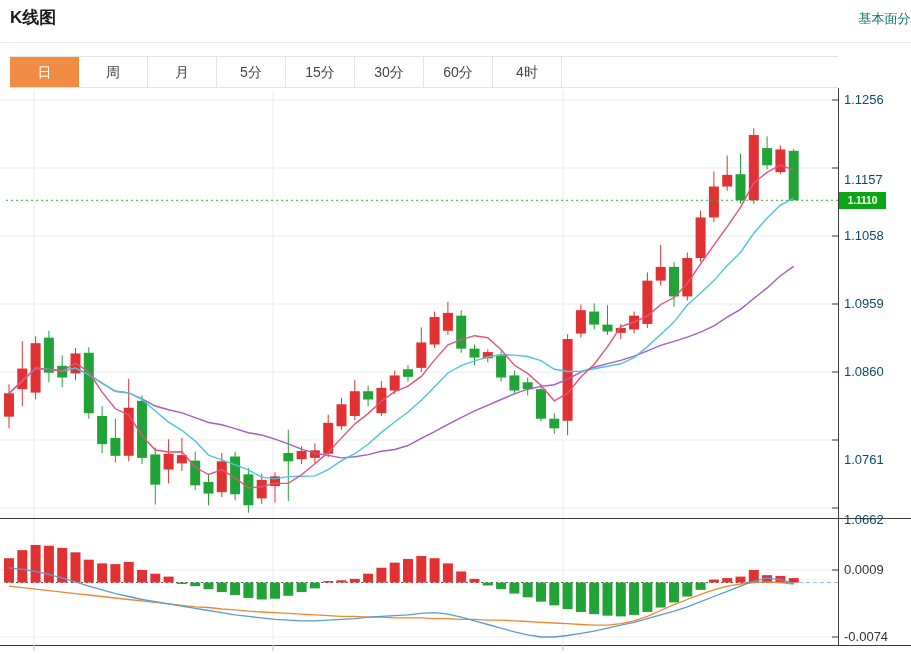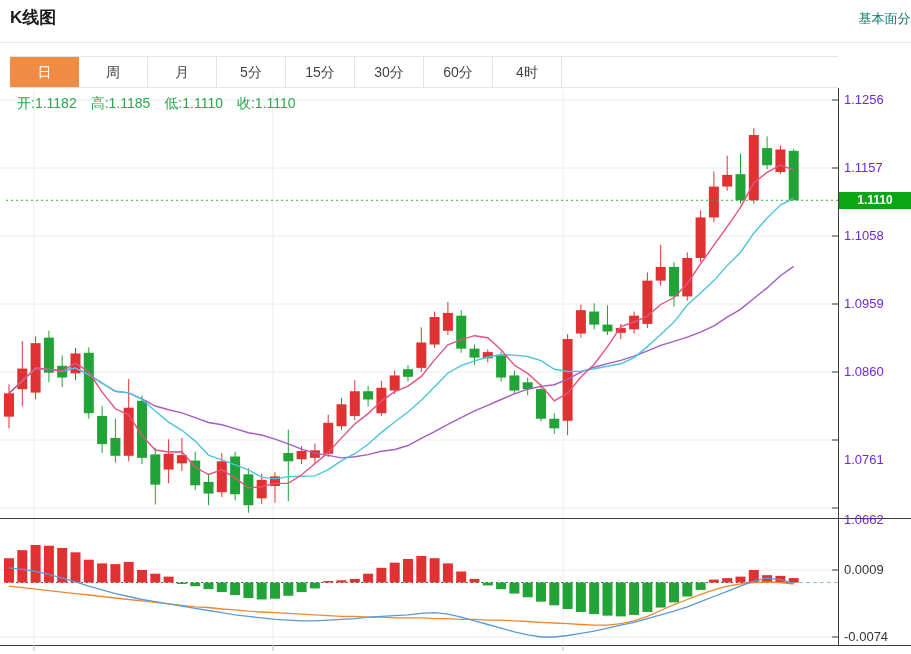--- a/index.html
+++ b/index.html
@@ -10,24 +10,24 @@
   .hdr-rule{position:absolute;left:0;top:42px;width:911px;height:0;border-top:1px solid #e8e8e8;}
   .tabbar{position:absolute;left:10px;top:56px;width:828px;height:32px;display:flex;
           border-top:1px solid #e4e4e4;border-bottom:1px solid #e4e4e4;box-sizing:border-box;}
   .tab{width:69px;height:30px;line-height:30px;text-align:center;font-size:14px;color:#444;
        border-right:1px solid #e4e4e4;cursor:pointer;background:#fff;box-sizing:border-box;}
   .tab:first-child{border-left:1px solid #e4e4e4;}
   .tab.sel{color:#fff;border:none;}
   svg{position:absolute;left:0;top:0;}
   .lg{position:absolute;font-size:14px;white-space:nowrap;}
   .lg span{margin-right:14px;}
-  .ylab{position:absolute;left:844px;font-size:13px;color:#6d28d9;}
+  .ylab{position:absolute;left:844px;font-size:13px;color:#0c4a6e;}
   .mlab{position:absolute;left:844px;font-size:13px;color:#333;}
-  .ptag{position:absolute;left:839px;top:194px;width:72px;height:17px;line-height:17px;
-        text-align:center;color:#fff;font-size:12px;font-weight:bold;}
+  .ptag{position:absolute;left:839px;top:194px;width:47px;height:17px;line-height:17px;
+        text-align:center;color:#fff;font-size:10px;font-weight:bold;}
 </style>
 </head>
 <body>
 
 <div class="app">
   <div class="hdr-title">K线图</div>
   <a class="hdr-link">基本面分析&gt;</a>
   <div class="hdr-rule"></div>
 
   <div class="tabbar" id="tabbar">
@@ -264,25 +264,24 @@
         <rect x="775.4000000000001" y="575.8901098901099" width="10" height="6.626373626373606" fill="#e03232"></rect>
         <rect x="788.7" y="578.0989010989011" width="10" height="4.417582417582366" fill="#e03232"></rect>
         <polyline points="9,586.2 22.3,587.7 35.6,589.1 48.900000000000006,590.6 62.2,592.1 75.5,593.6 88.80000000000001,595.0 102.10000000000001,596.5 115.4,598.0 128.7,599.5 142,600.9 155.3,602.4 168.60000000000002,603.9 181.9,605.3 195.20000000000002,606.8 208.5,607.5 221.8,609.0 235.10000000000002,609.8 248.4,611.2 261.70000000000005,612.0 275,612.7 288.3,613.4 301.6,614.2 314.90000000000003,614.9 328.20000000000005,615.6 341.5,616.4 354.8,616.4 368.1,617.1 381.40000000000003,617.1 394.70000000000005,617.9 408,617.9 421.3,617.9 434.6,618.6 447.90000000000003,618.6 461.20000000000005,619.3 474.5,619.3 487.8,620.1 501.1,620.1 514.4000000000001,620.8 527.7,621.5 541,622.3 554.3000000000001,623.0 567.6,623.7 580.9,624.5 594.2,625.2 607.5,625.2 620.8000000000001,623.7 634.1,620.8 647.4000000000001,616.4 660.7,610.5 674,604.6 687.3000000000001,599.5 700.6,594.3 713.9000000000001,589.9 727.2,586.2 740.5,584.0 753.8000000000001,582.5 767.1,581.8 780.4000000000001,582.5 793.7,584.0" fill="none" stroke="#ee8830" stroke-width="1.3"></polyline>
         <polyline points="9,567.8 22.3,569.3 35.6,571.5 48.900000000000006,574.4 62.2,578.1 75.5,581.8 88.80000000000001,586.2 102.10000000000001,589.9 115.4,593.6 128.7,596.5 142,599.5 155.3,601.7 168.60000000000002,603.9 181.9,606.1 195.20000000000002,608.3 208.5,610.5 221.8,612.7 235.10000000000002,614.9 248.4,616.4 261.70000000000005,617.9 275,619.3 288.3,620.1 301.6,620.8 314.90000000000003,620.8 328.20000000000005,620.1 341.5,619.3 354.8,618.6 368.1,617.1 381.40000000000003,616.4 394.70000000000005,615.6 408,614.9 421.3,613.4 434.6,612.7 447.90000000000003,614.2 461.20000000000005,617.1 474.5,620.8 487.8,624.5 501.1,628.2 514.4000000000001,631.8 527.7,634.8 541,637.0 554.3000000000001,637.0 567.6,635.5 580.9,633.3 594.2,631.1 607.5,628.2 620.8000000000001,625.2 634.1,622.3 647.4000000000001,618.6 660.7,614.9 674,611.2 687.3000000000001,606.8 700.6,601.7 713.9000000000001,596.5 727.2,591.4 740.5,586.2 753.8000000000001,581.0 767.1,578.1 780.4000000000001,579.6 793.7,583.3" fill="none" stroke="#5b9bd5" stroke-width="1.3"></polyline>
       </g>
     <g id="g-cur">
         <line x1="6" y1="200.2828282828281" x2="838" y2="200.2828282828281" stroke="#2db32d" stroke-width="1" stroke-dasharray="2,3"></line>
       </g>
   </svg>
 
-  <div class="lg" id="legend-ohlc" style="left:17px;top:95px;"><span style="color: rgb(40, 169, 75);">开:1.1182</span><span style="color: rgb(40, 169, 75);">高:1.1185</span><span style="color: rgb(40, 169, 75);">低:1.1110</span><span style="color: rgb(40, 169, 75);">收:1.1110</span></div>
 
   <div id="ylabels">
       <div class="ylab" style="top: 92px;">1.1256</div>
-      <div class="ylab" style="top: 160px;">1.1157</div>
+      <div class="ylab" style="top: 172px;">1.1157</div>
       <div class="ylab" style="top: 228px;">1.1058</div>
       <div class="ylab" style="top: 296px;">1.0959</div>
       <div class="ylab" style="top: 364px;">1.0860</div>
       <div class="ylab" style="top: 452px; text-align: center;">1.0761</div>
       <div class="ylab" style="top: 512px;">1.0662</div>
     </div>
   <div id="mlabels">
       <div class="mlab" style="top: 562px;">0.0009</div>
       <div class="mlab" style="top: 629px;">-0.0074</div>
     </div>

